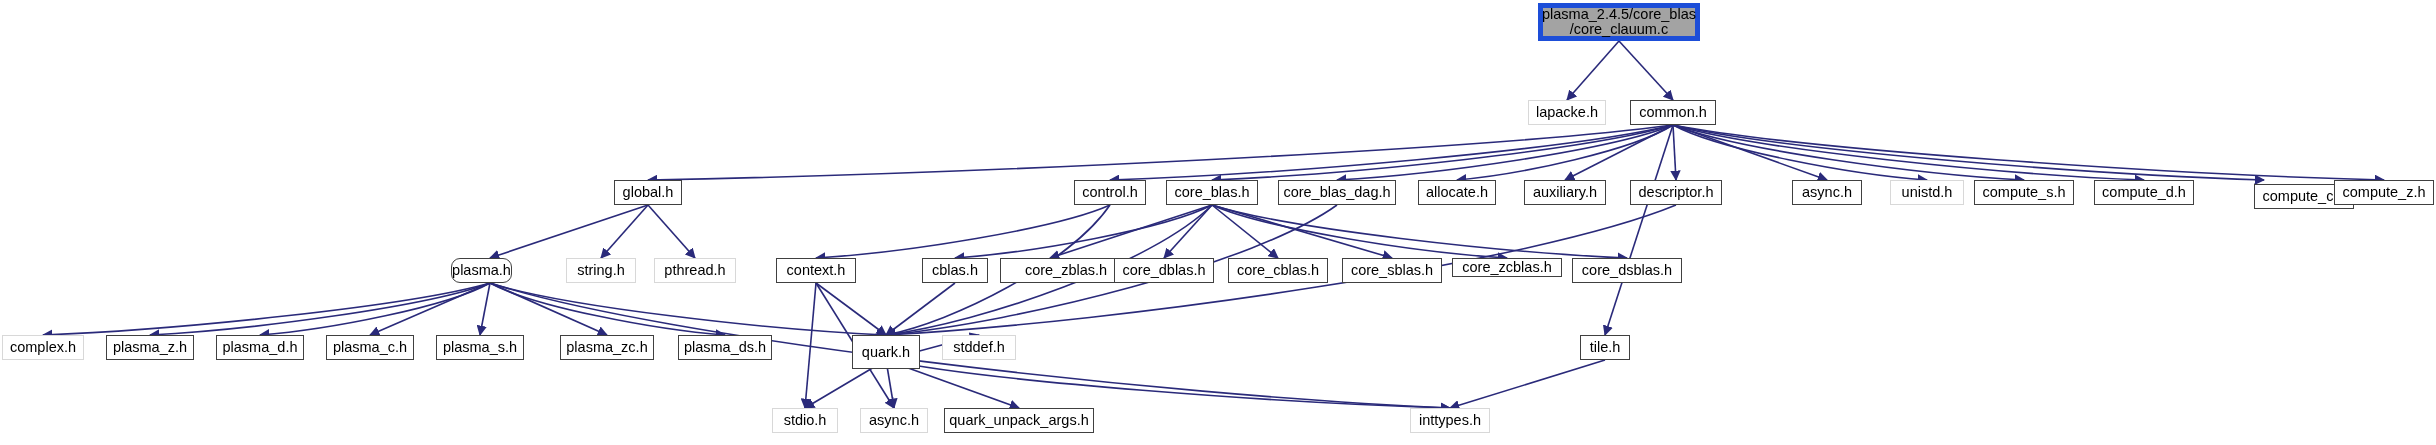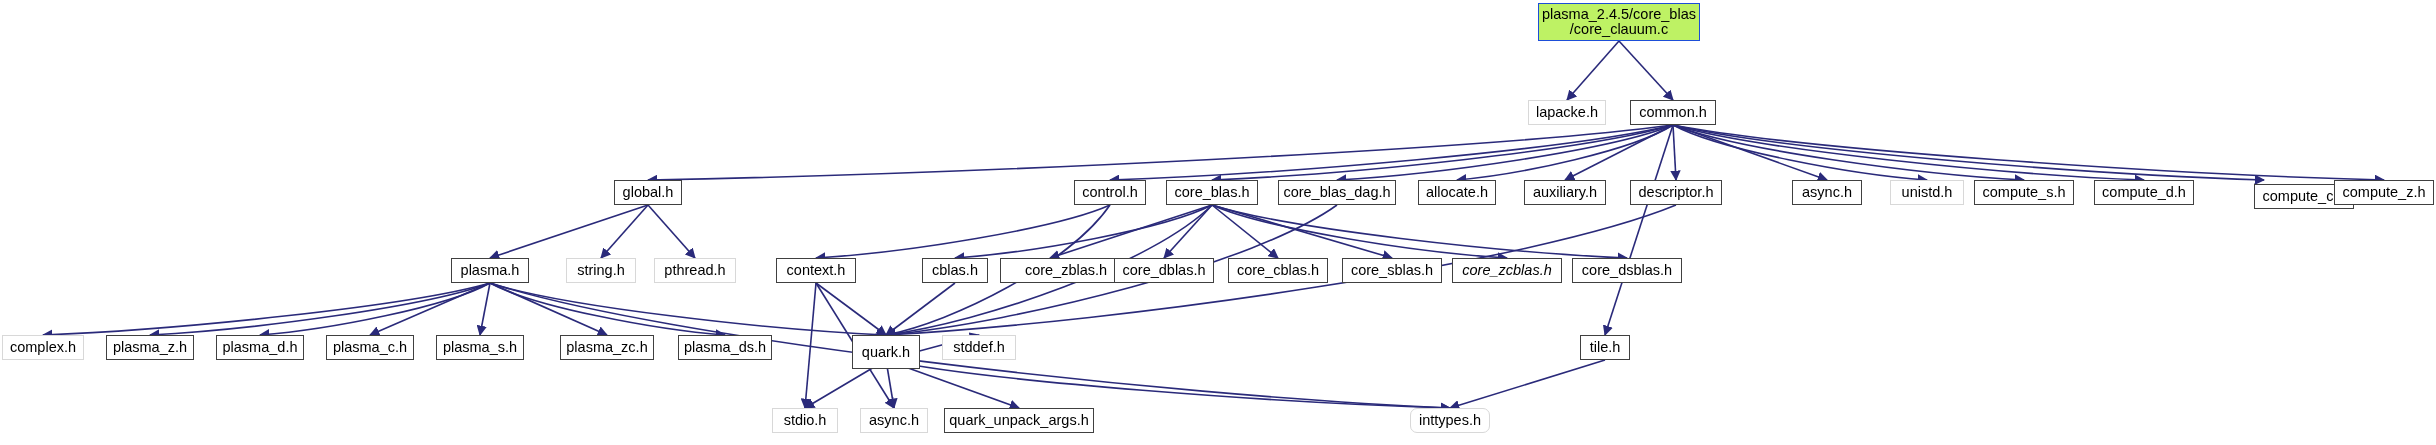--- a/index.html
+++ b/index.html
@@ -4,21 +4,21 @@
 <style>
   html,body{margin:0;padding:0;background:#ffffff;}
   #canvas{position:relative;width:2436px;height:445px;overflow:hidden;
           font-family:"Liberation Sans","DejaVu Sans",sans-serif;background:#ffffff;}
   svg#edges{position:absolute;left:0;top:0;width:2436px;height:445px;}
   .node{position:absolute;box-sizing:border-box;display:flex;align-items:center;
         justify-content:center;text-align:center;background:#ffffff;
         color:#000000;font-size:14.5px;line-height:15px;white-space:pre;}
   .node.normal{border:1px solid #404040;}
   .node.ext{border:1px solid #d8d8d8;}
-  .node.root{border:1px solid #1d4ed8;background:#bef264;}
+  .node.root{border:5px solid #1d4ed8;background:#a3a3a3;}
   .node.root2{border:1px solid #404040;}
 </style>
 </head>
 <body>
 
 <div id="canvas">
   <svg id="edges" viewBox="0 0 2436 445" xmlns="http://www.w3.org/2000/svg">
       <defs>
         <marker id="arrow" viewBox="0 0 10 10" refX="9" refY="5" markerWidth="6.5" markerHeight="6.5" orient="auto-start-reverse">
           <path d="M 0 0 L 10 5 L 0 10 z" fill="#2a2a7a"></path>
@@ -85,38 +85,38 @@
     <div class="node normal" style="left: 1278px; top: 180px; width: 118px; height: 25px;">core_blas_dag.h</div>
     <div class="node normal" style="left: 1418px; top: 180px; width: 78px; height: 25px;">allocate.h</div>
     <div class="node normal" style="left: 1524px; top: 180px; width: 82px; height: 25px;">auxiliary.h</div>
     <div class="node normal" style="left: 1630px; top: 180px; width: 92px; height: 25px;">descriptor.h</div>
     <div class="node normal" style="left: 1792px; top: 180px; width: 70px; height: 25px;">async.h</div>
     <div class="node ext" style="left: 1890px; top: 180px; width: 74px; height: 25px;">unistd.h</div>
     <div class="node normal" style="left: 1974px; top: 180px; width: 100px; height: 25px;">compute_s.h</div>
     <div class="node normal" style="left: 2094px; top: 180px; width: 100px; height: 25px;">compute_d.h</div>
     <div class="node normal" style="left: 2214px; top: 184px; width: 100px; height: 25px; margin-left: 40px;">compute_c.h</div>
     <div class="node normal" style="left: 2334px; top: 180px; width: 100px; height: 25px;">compute_z.h</div>
-    <div class="node normal" style="left: 451px; top: 258px; width: 78px; height: 25px;">plasma.h</div>
+    <div class="node normal" style="left: 451px; top: 258px; width: 61px; height: 25px; border-radius: 9px;">plasma.h</div>
     <div class="node ext" style="left: 566px; top: 258px; width: 70px; height: 25px;">string.h</div>
     <div class="node ext" style="left: 654px; top: 258px; width: 82px; height: 25px;">pthread.h</div>
     <div class="node normal" style="left: 776px; top: 258px; width: 80px; height: 25px;">context.h</div>
     <div class="node normal" style="left: 922px; top: 258px; width: 66px; height: 25px;">cblas.h</div>
     <div class="node normal" style="left: 1000px; top: 258px; width: 120px; height: 25px; padding-left: 12px;">core_zblas.h</div>
     <div class="node normal" style="left: 1114px; top: 258px; width: 100px; height: 25px;">core_dblas.h</div>
     <div class="node normal" style="left: 1228px; top: 258px; width: 100px; height: 25px;">core_cblas.h</div>
     <div class="node normal" style="left: 1342px; top: 258px; width: 100px; height: 25px;">core_sblas.h</div>
-    <div class="node normal" style="left: 1452px; top: 258px; width: 110px; height: 25px; font-style: italic;">core_zcblas.h</div>
+    <div class="node normal" style="left: 1452px; top: 258px; width: 110px; height: 19px;">core_zcblas.h</div>
     <div class="node normal" style="left: 1572px; top: 258px; width: 110px; height: 25px;">core_dsblas.h</div>
     <div class="node ext" style="left: 2px; top: 335px; width: 82px; height: 25px;">complex.h</div>
     <div class="node normal" style="left: 106px; top: 335px; width: 88px; height: 25px;">plasma_z.h</div>
     <div class="node normal" style="left: 216px; top: 335px; width: 88px; height: 25px;">plasma_d.h</div>
     <div class="node normal" style="left: 326px; top: 335px; width: 88px; height: 25px;">plasma_c.h</div>
     <div class="node normal" style="left: 436px; top: 335px; width: 88px; height: 25px;">plasma_s.h</div>
     <div class="node normal" style="left: 560px; top: 335px; width: 94px; height: 25px;">plasma_zc.h</div>
     <div class="node normal" style="left: 678px; top: 335px; width: 94px; height: 25px;">plasma_ds.h</div>
     <div class="node normal" style="left: 852px; top: 335px; width: 68px; height: 34px;">quark.h</div>
     <div class="node ext" style="left: 942px; top: 335px; width: 74px; height: 25px;">stddef.h</div>
     <div class="node normal" style="left: 1580px; top: 335px; width: 50px; height: 25px;">tile.h</div>
     <div class="node ext" style="left: 772px; top: 408px; width: 66px; height: 25px; text-align: right;">stdio.h</div>
     <div class="node ext" style="left: 860px; top: 408px; width: 68px; height: 25px;">async.h</div>
     <div class="node normal" style="left: 944px; top: 408px; width: 150px; height: 25px;">quark_unpack_args.h</div>
-    <div class="node ext" style="left: 1410px; top: 408px; width: 80px; height: 25px; border-radius: 7px;">inttypes.h</div>
+    <div class="node ext" style="left: 1410px; top: 408px; width: 80px; height: 25px;">inttypes.h</div>
   </div>
 
 </body></html>

